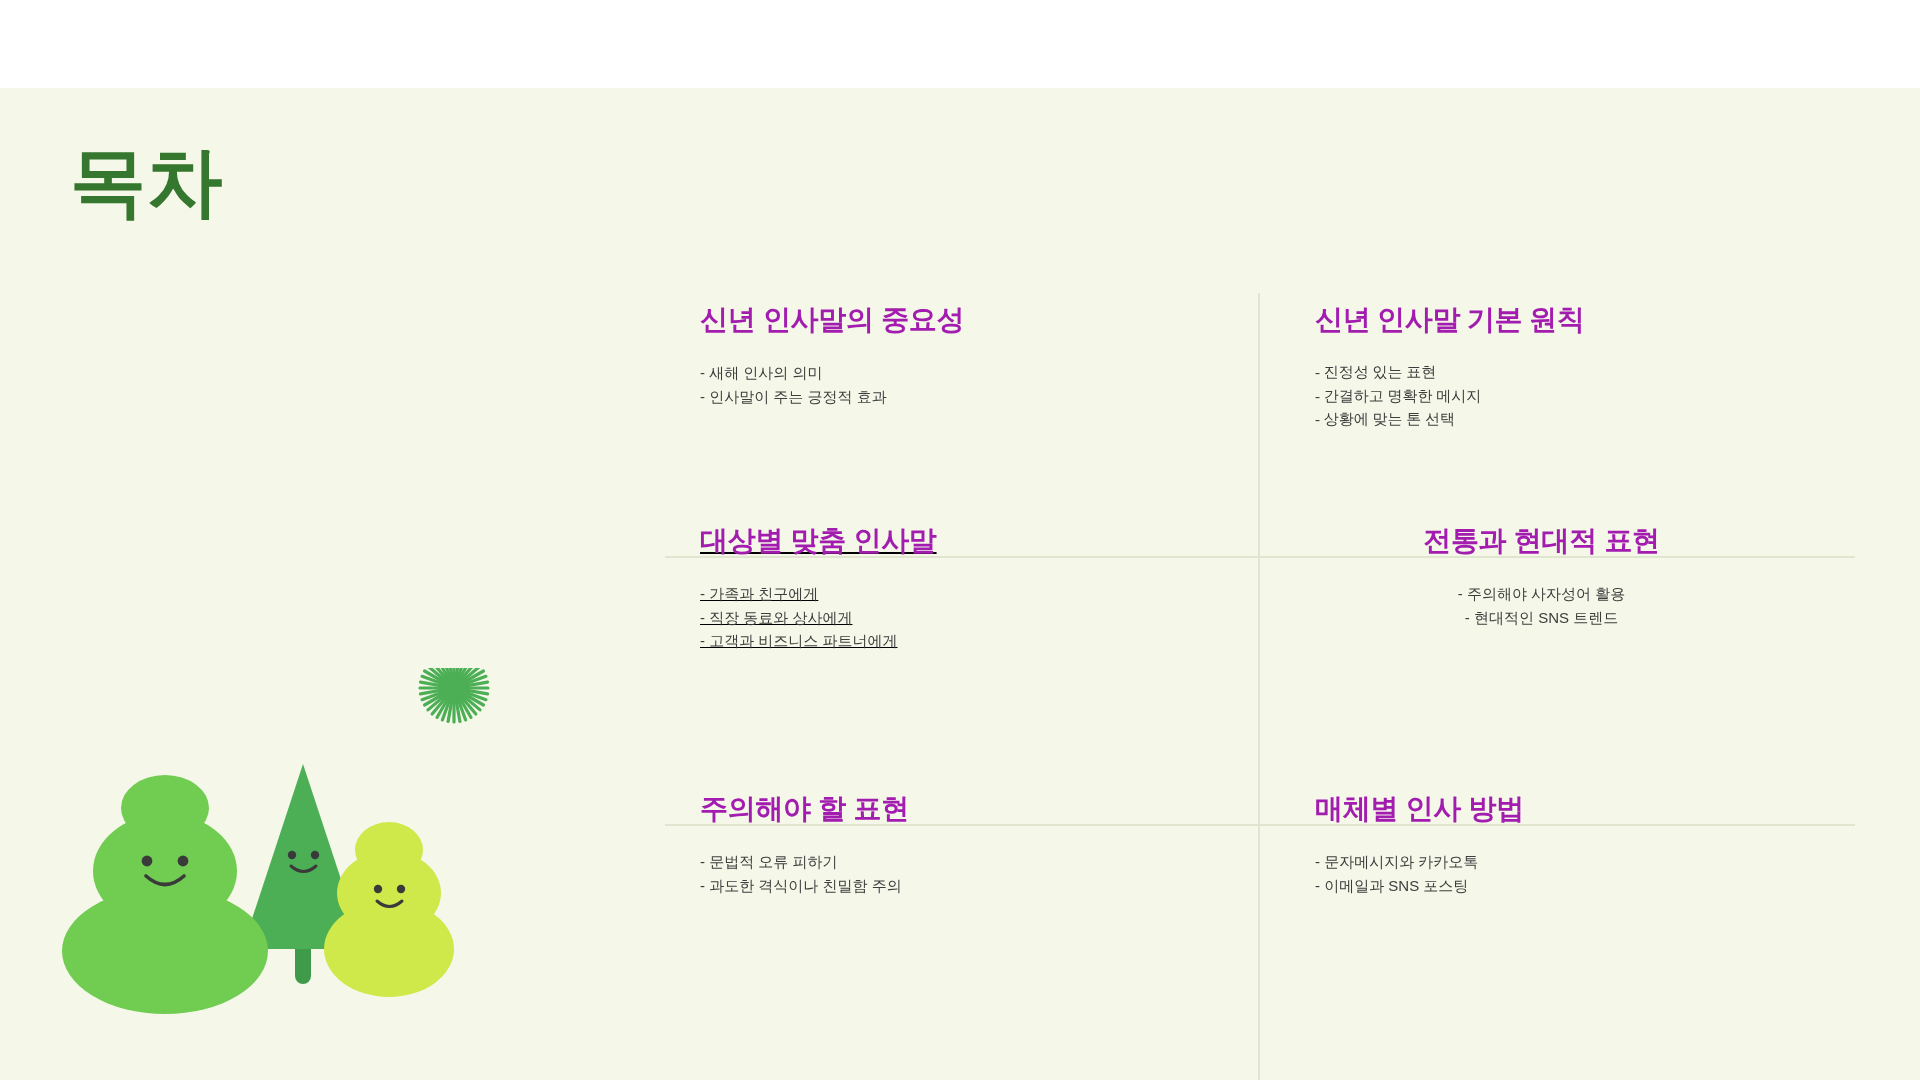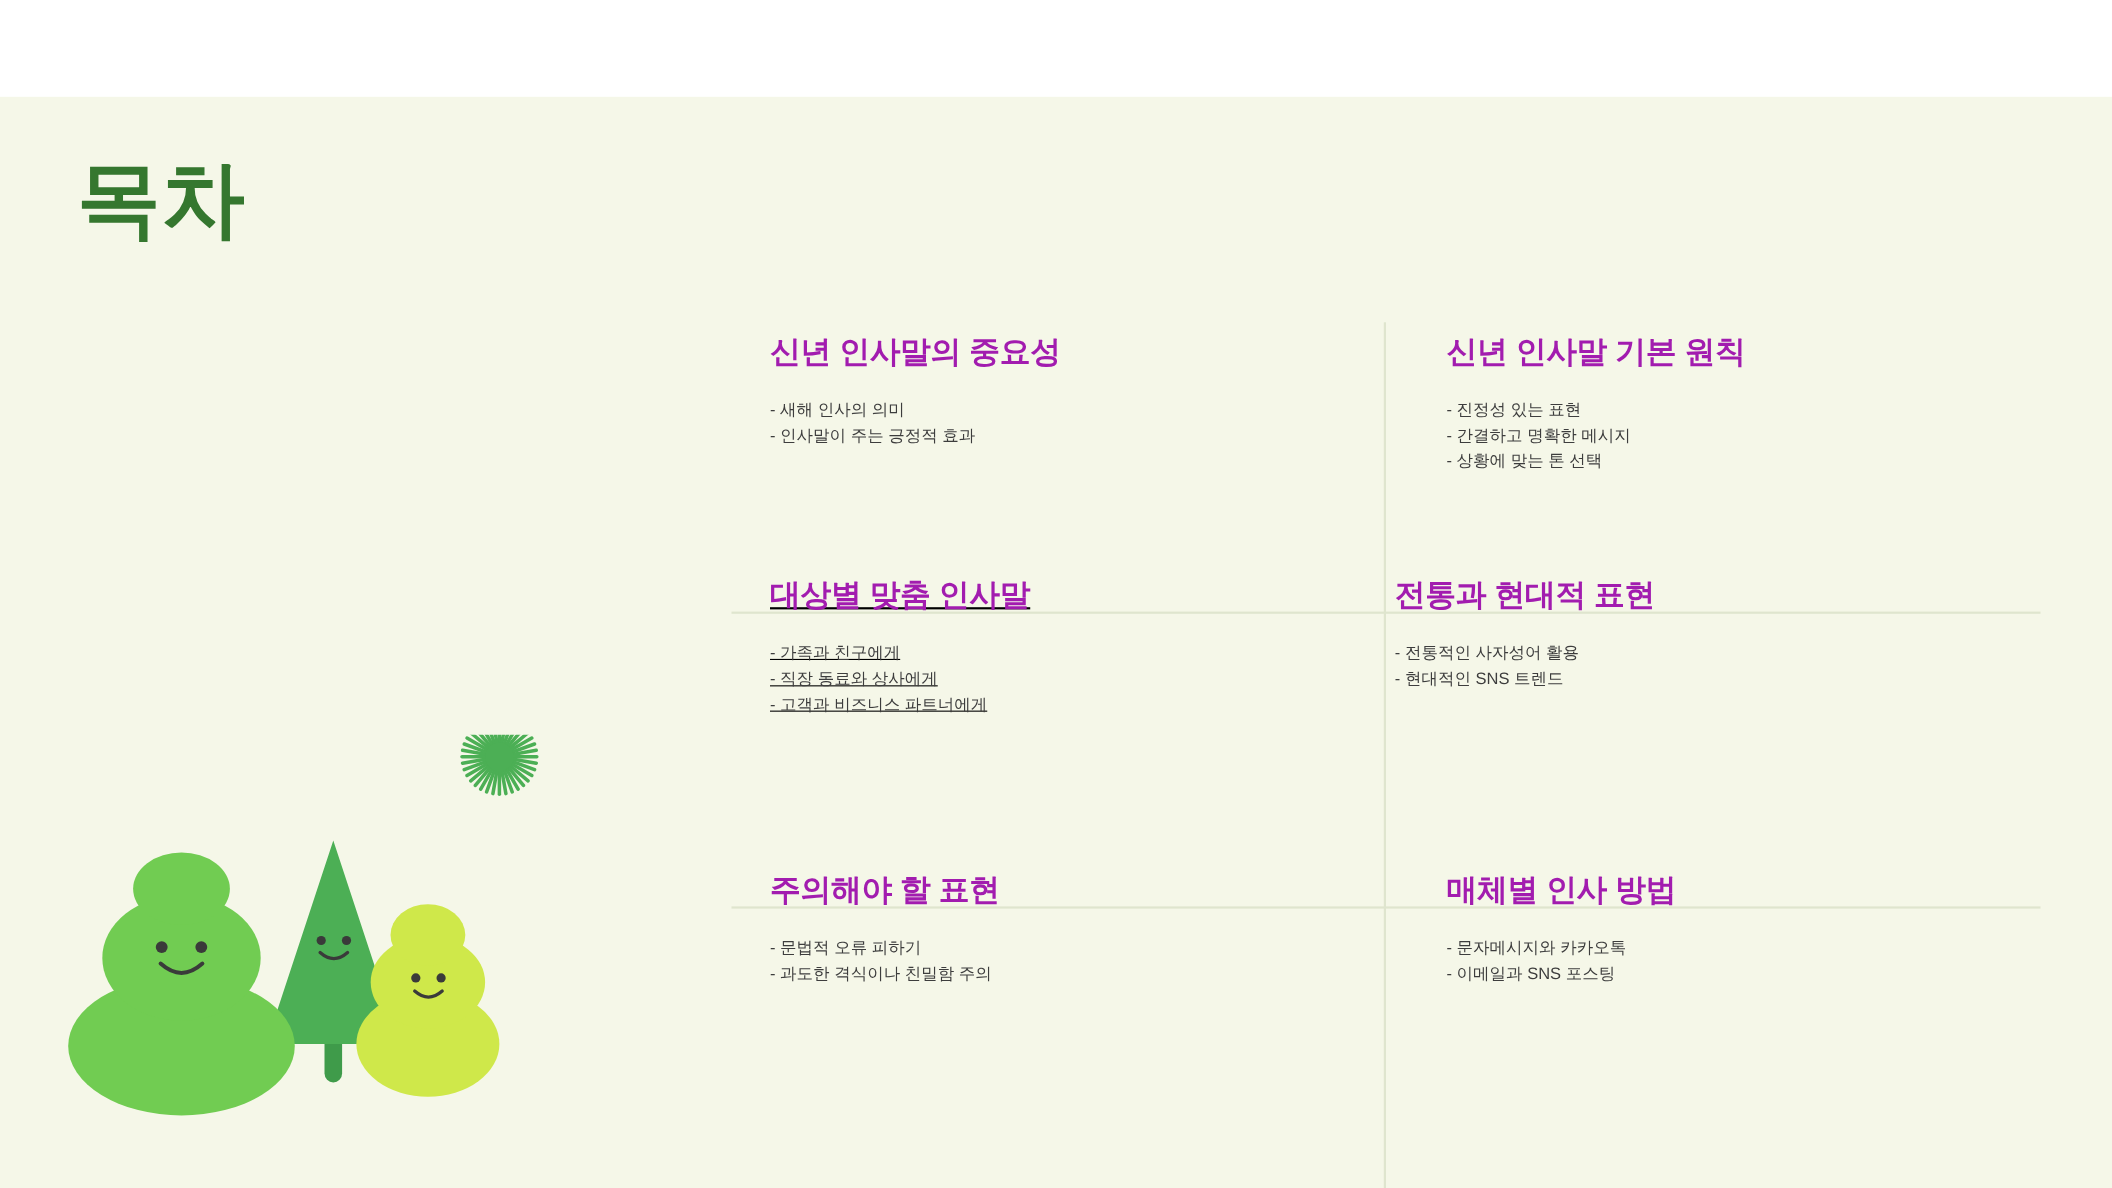--- a/index.html
+++ b/index.html
@@ -83,23 +83,23 @@
     left: 665px;
     top: 118px;
     width: 1190px;
     height: 806px;
   }
   .toc-cell {
     position: absolute;
     box-sizing: border-box;
   }
   .toc-cell.c0 { left: 0;    top: 0;   width: 595px; height: 268px; padding: 95px 60px 0 35px; }
-  .toc-cell.c1 { left: 595px;top: 0;   width: 595px; height: 268px; padding: 95px 60px 0 55px; }
+  .toc-cell.c1 { left: 595px;top: 0;   width: 595px; height: 268px; padding: 95px 60px 0 55px; font-family: Liberation Serif, serif; }
   .toc-cell.c2 { left: 0;    top: 268px;width: 595px;height: 268px; padding: 48px 60px 0 35px; text-decoration: underline; }
-  .toc-cell.c3 { left: 575px;top: 268px;width: 595px;height: 268px; padding: 48px 60px 0 28px; }
+  .toc-cell.c3 { left: 595px;top: 268px;width: 595px;height: 268px; padding: 48px 60px 0 28px; text-align: center; }
   .toc-cell.c4 { left: 0;    top: 536px;width: 595px;height: 268px; padding: 48px 96px 0 35px; }
   .toc-cell.c5 { left: 595px;top: 536px;width: 595px;height: 268px; padding: 48px 60px 0 55px; }
 
   .toc-heading {
     font-size: 28px;
     font-weight: 700;
     color: #a21caf;
     letter-spacing: -0.3px;
     margin: 0 0 22px 0;
     white-space: nowrap;
@@ -250,21 +250,21 @@
       <ul class="toc-items">
         <li>- 가족과 친구에게</li>
         <li>- 직장 동료와 상사에게</li>
         <li>- 고객과 비즈니스 파트너에게</li>
       </ul>
     </div>
 
     <div class="toc-cell c3">
       <div class="toc-heading">전통과 현대적 표현</div>
       <ul class="toc-items">
-        <li>- 전통적인 사자성어 활용</li>
+        <li>- 주의해야 사자성어 활용</li>
         <li>- 현대적인 SNS 트렌드</li>
       </ul>
     </div>
 
     <div class="toc-cell c4">
       <div class="toc-heading">주의해야 할 표현</div>
       <ul class="toc-items">
         <li>- 문법적 오류 피하기</li>
         <li>- 과도한 격식이나 친밀함 주의</li>
       </ul>

